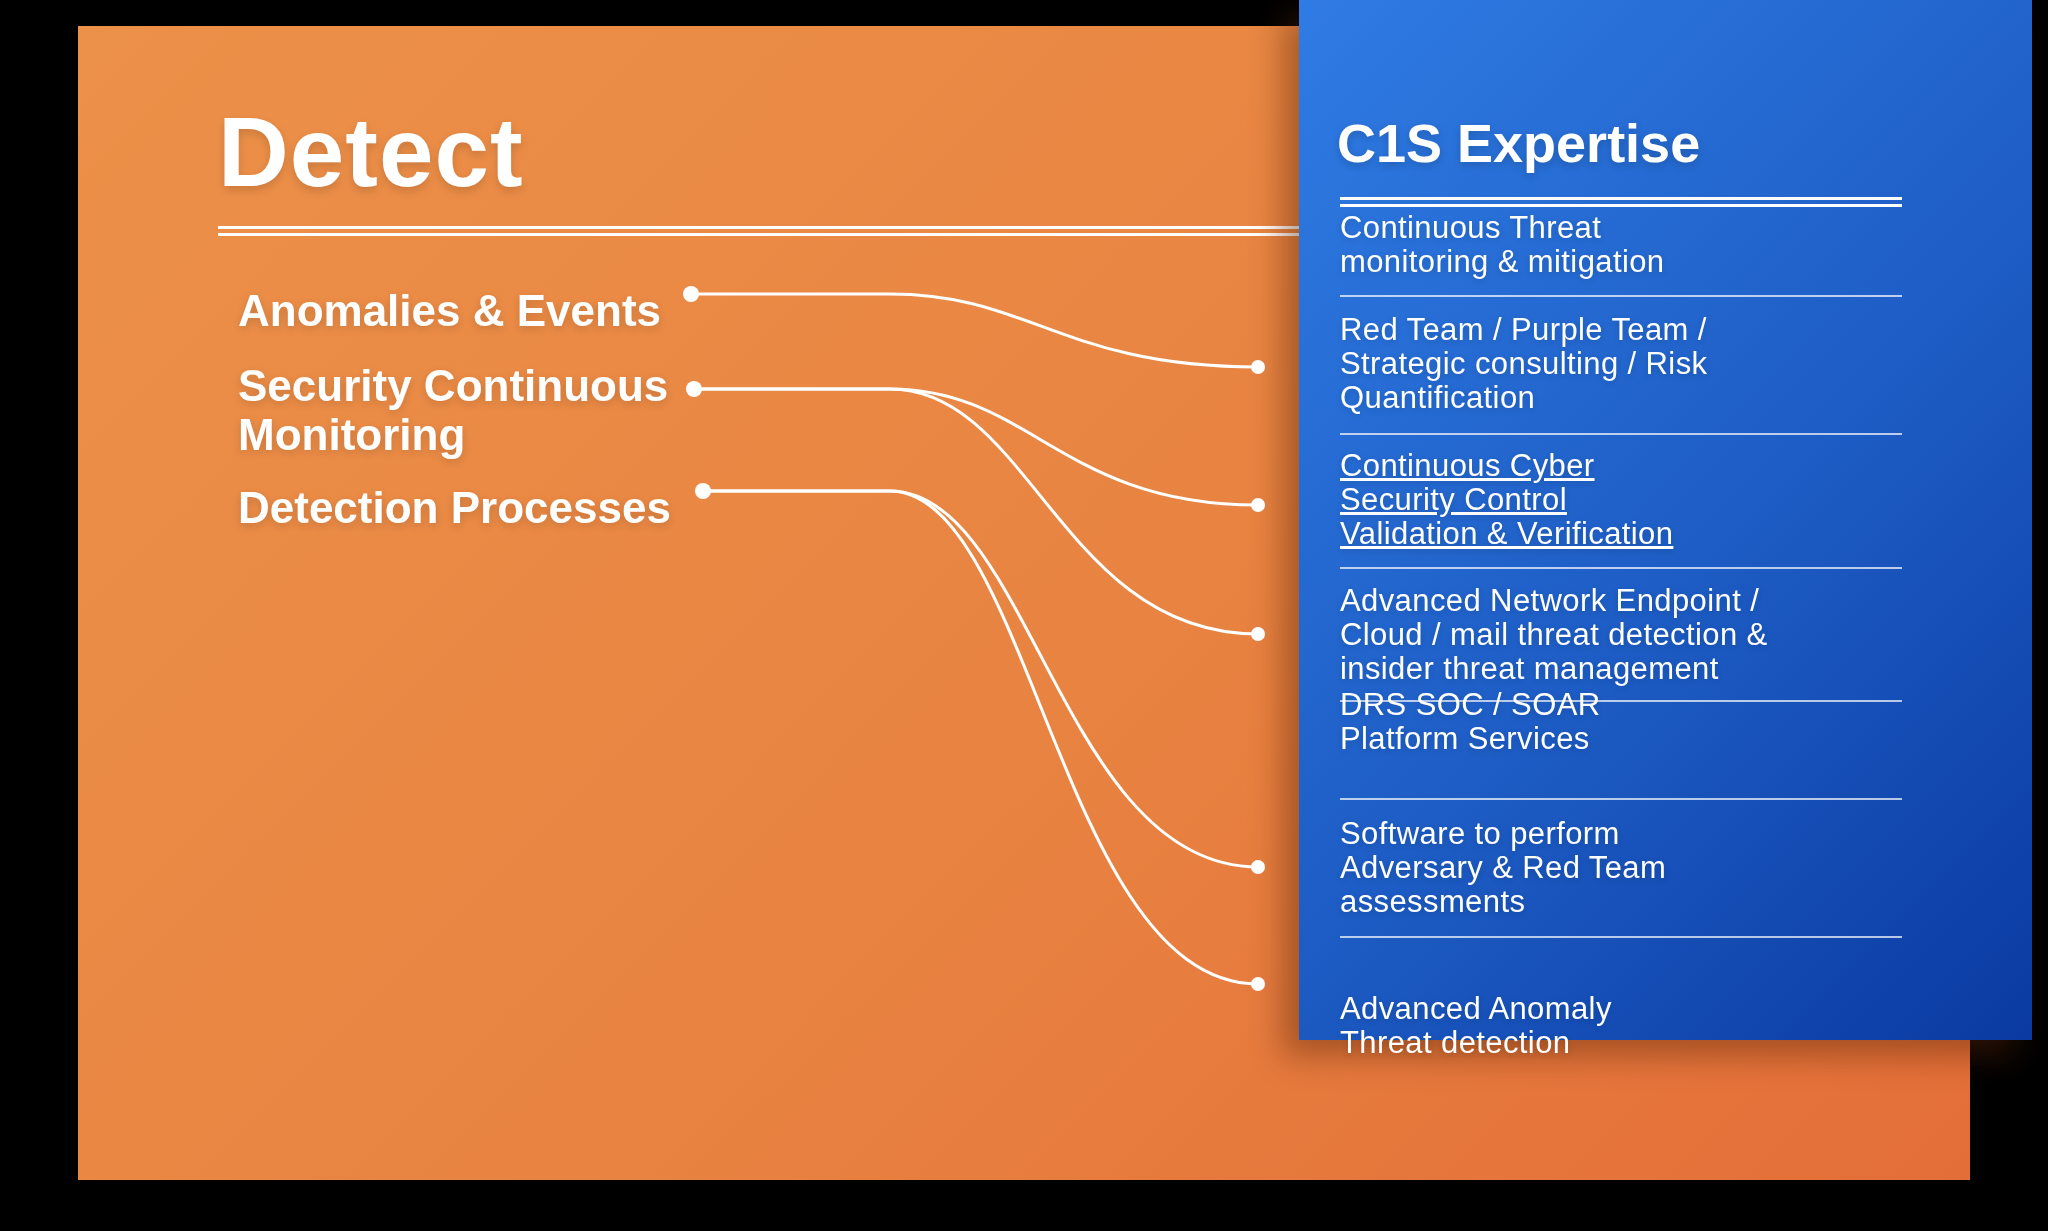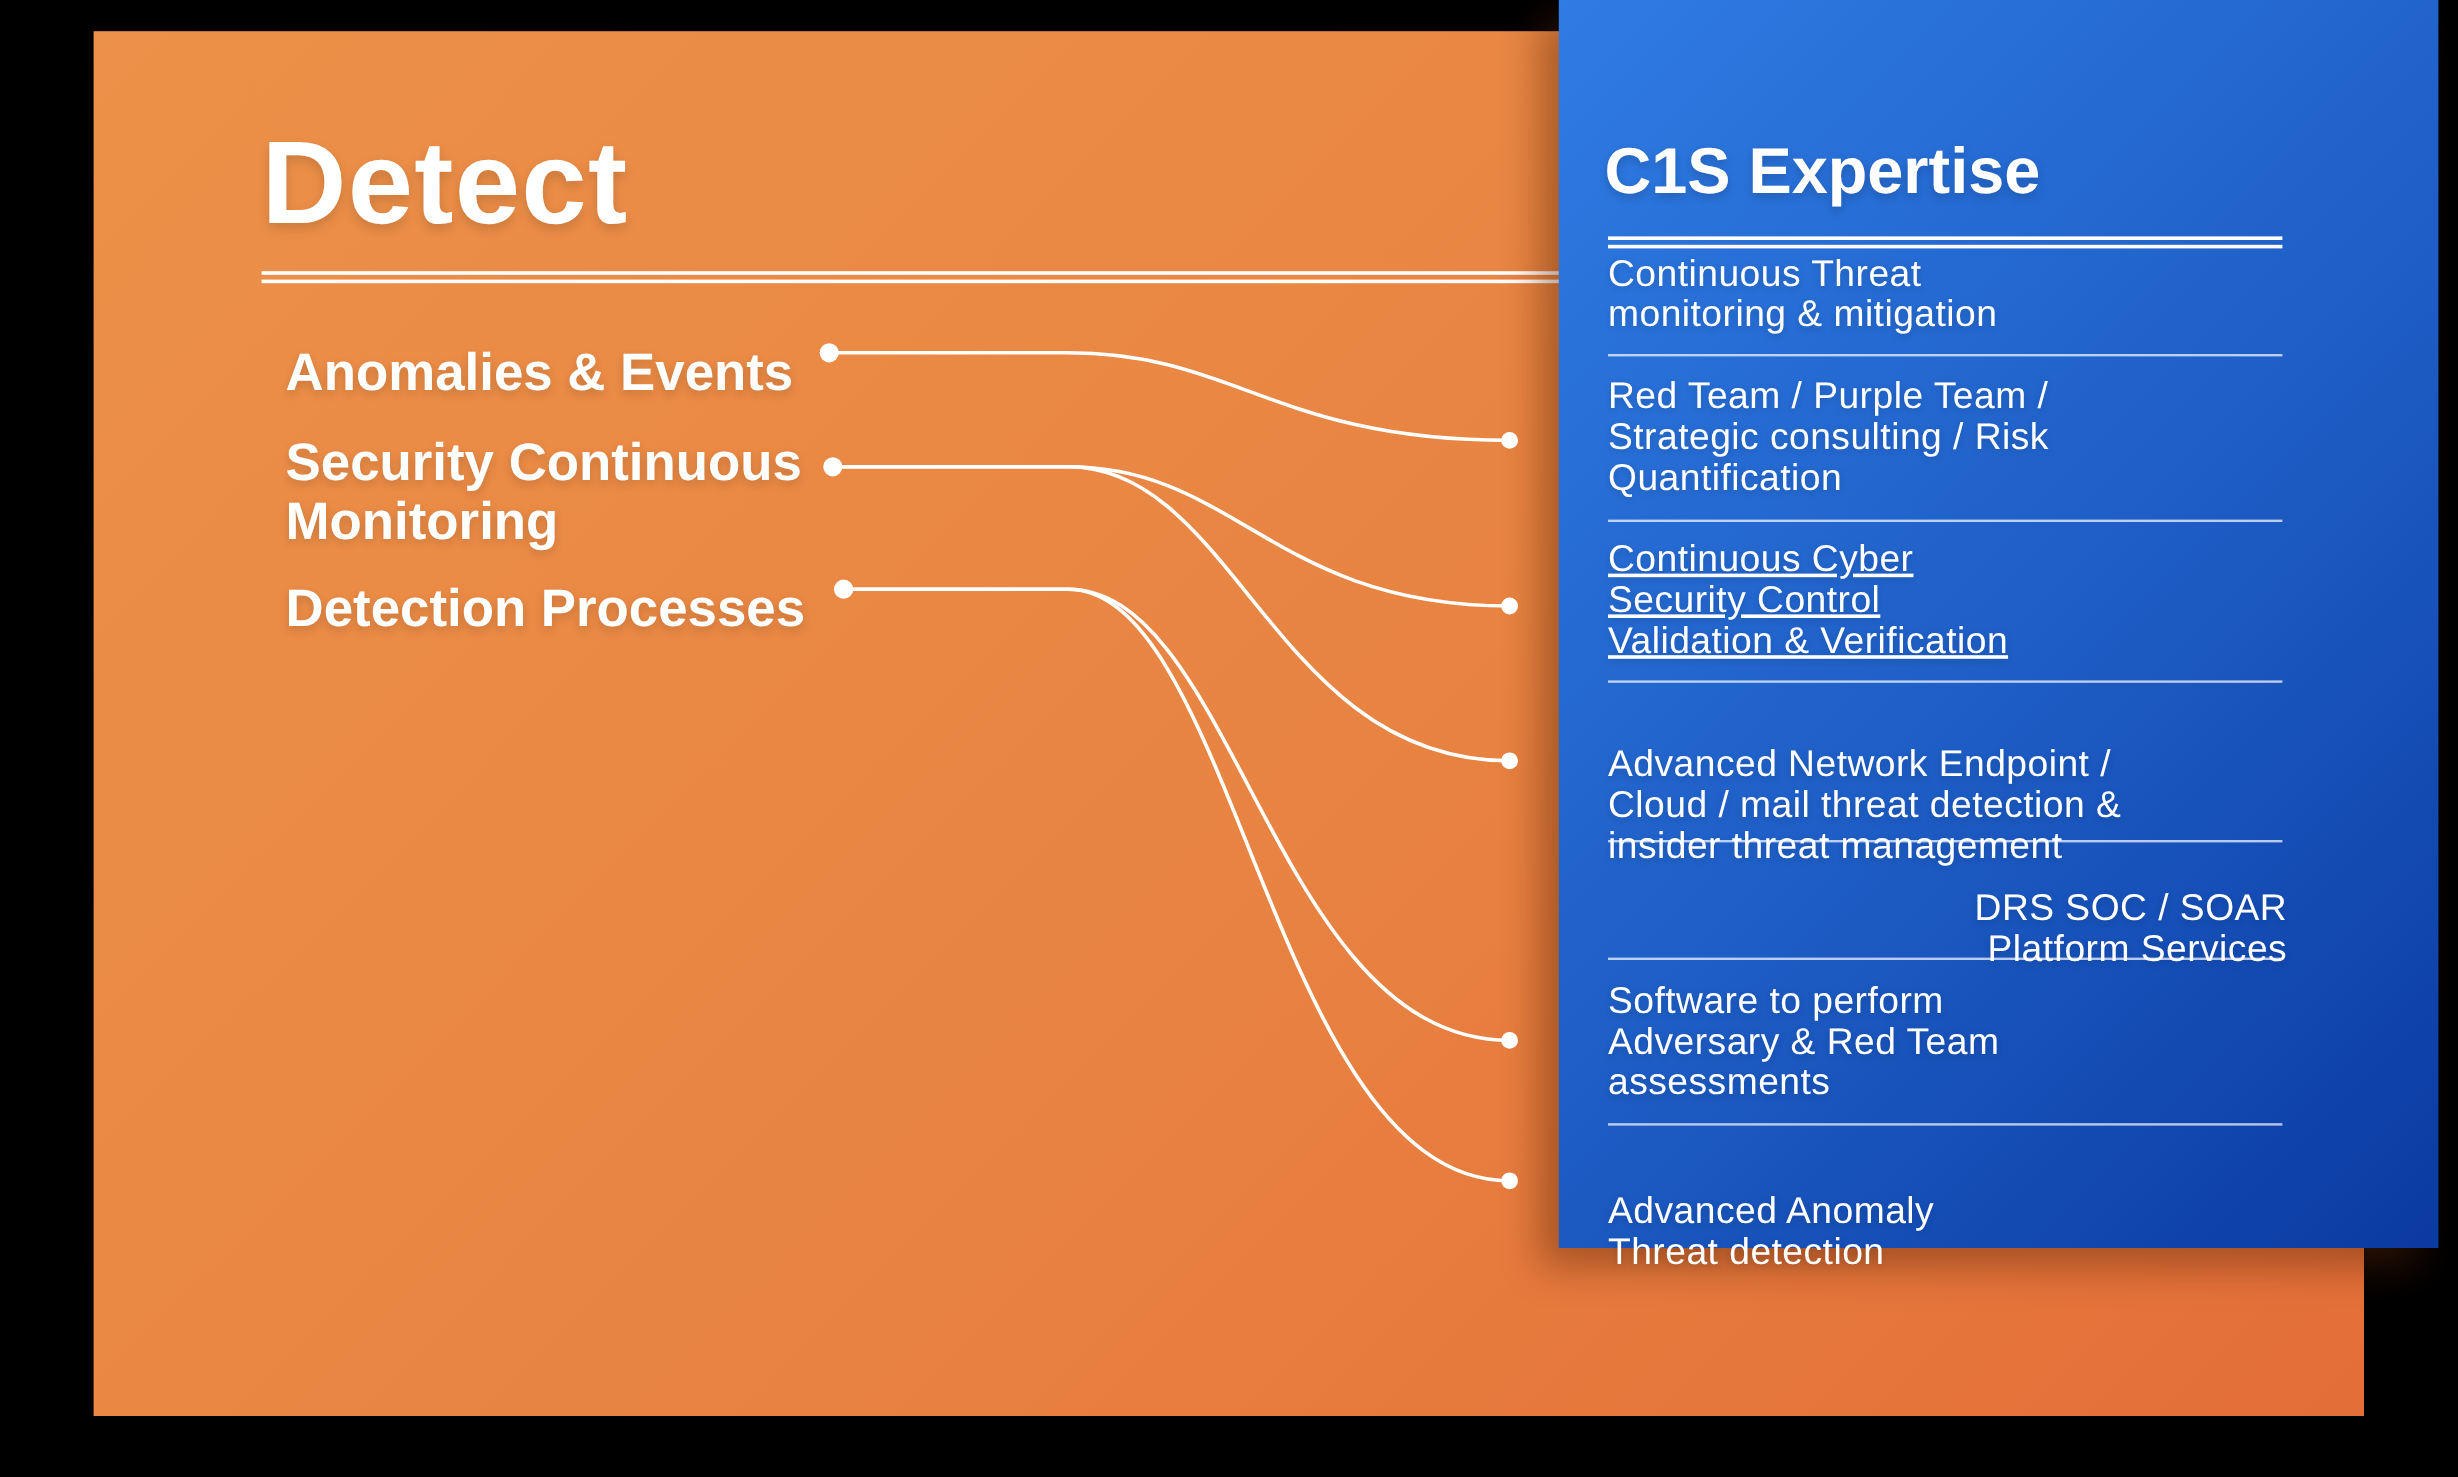--- a/index.html
+++ b/index.html
@@ -56,22 +56,22 @@
   .rule-c1s{left:41px;top:197px;width:562px;}
   .expertise-item{
     position:absolute;left:41px;width:566px;
     font-size:31px;font-weight:400;line-height:34px;letter-spacing:0.4px;
     white-space:pre-line;
     text-shadow:0 2px 6px rgba(0,0,0,0.15);
   }
   #exp-item-0{top:211px;}
   #exp-item-1{top:313px;}
   #exp-item-2{top:449px;text-decoration:underline;}
-  #exp-item-3{top:584px;margin-top:36px;}
-  #exp-item-4{top:740px;text-align:right;}
+  #exp-item-3{top:584px;}
+  #exp-item-4{top:688px;}
   #exp-item-5{top:817px;}
   #exp-item-6{top:953px;margin-top:39px;}
   .separator{
     position:absolute;left:41px;width:562px;height:2px;
     background:rgba(255,255,255,0.7);
   }
   #sep-0{top:295px;}
   #sep-1{top:433px;}
   #sep-2{top:567px;}
   #sep-3{top:700px;}

